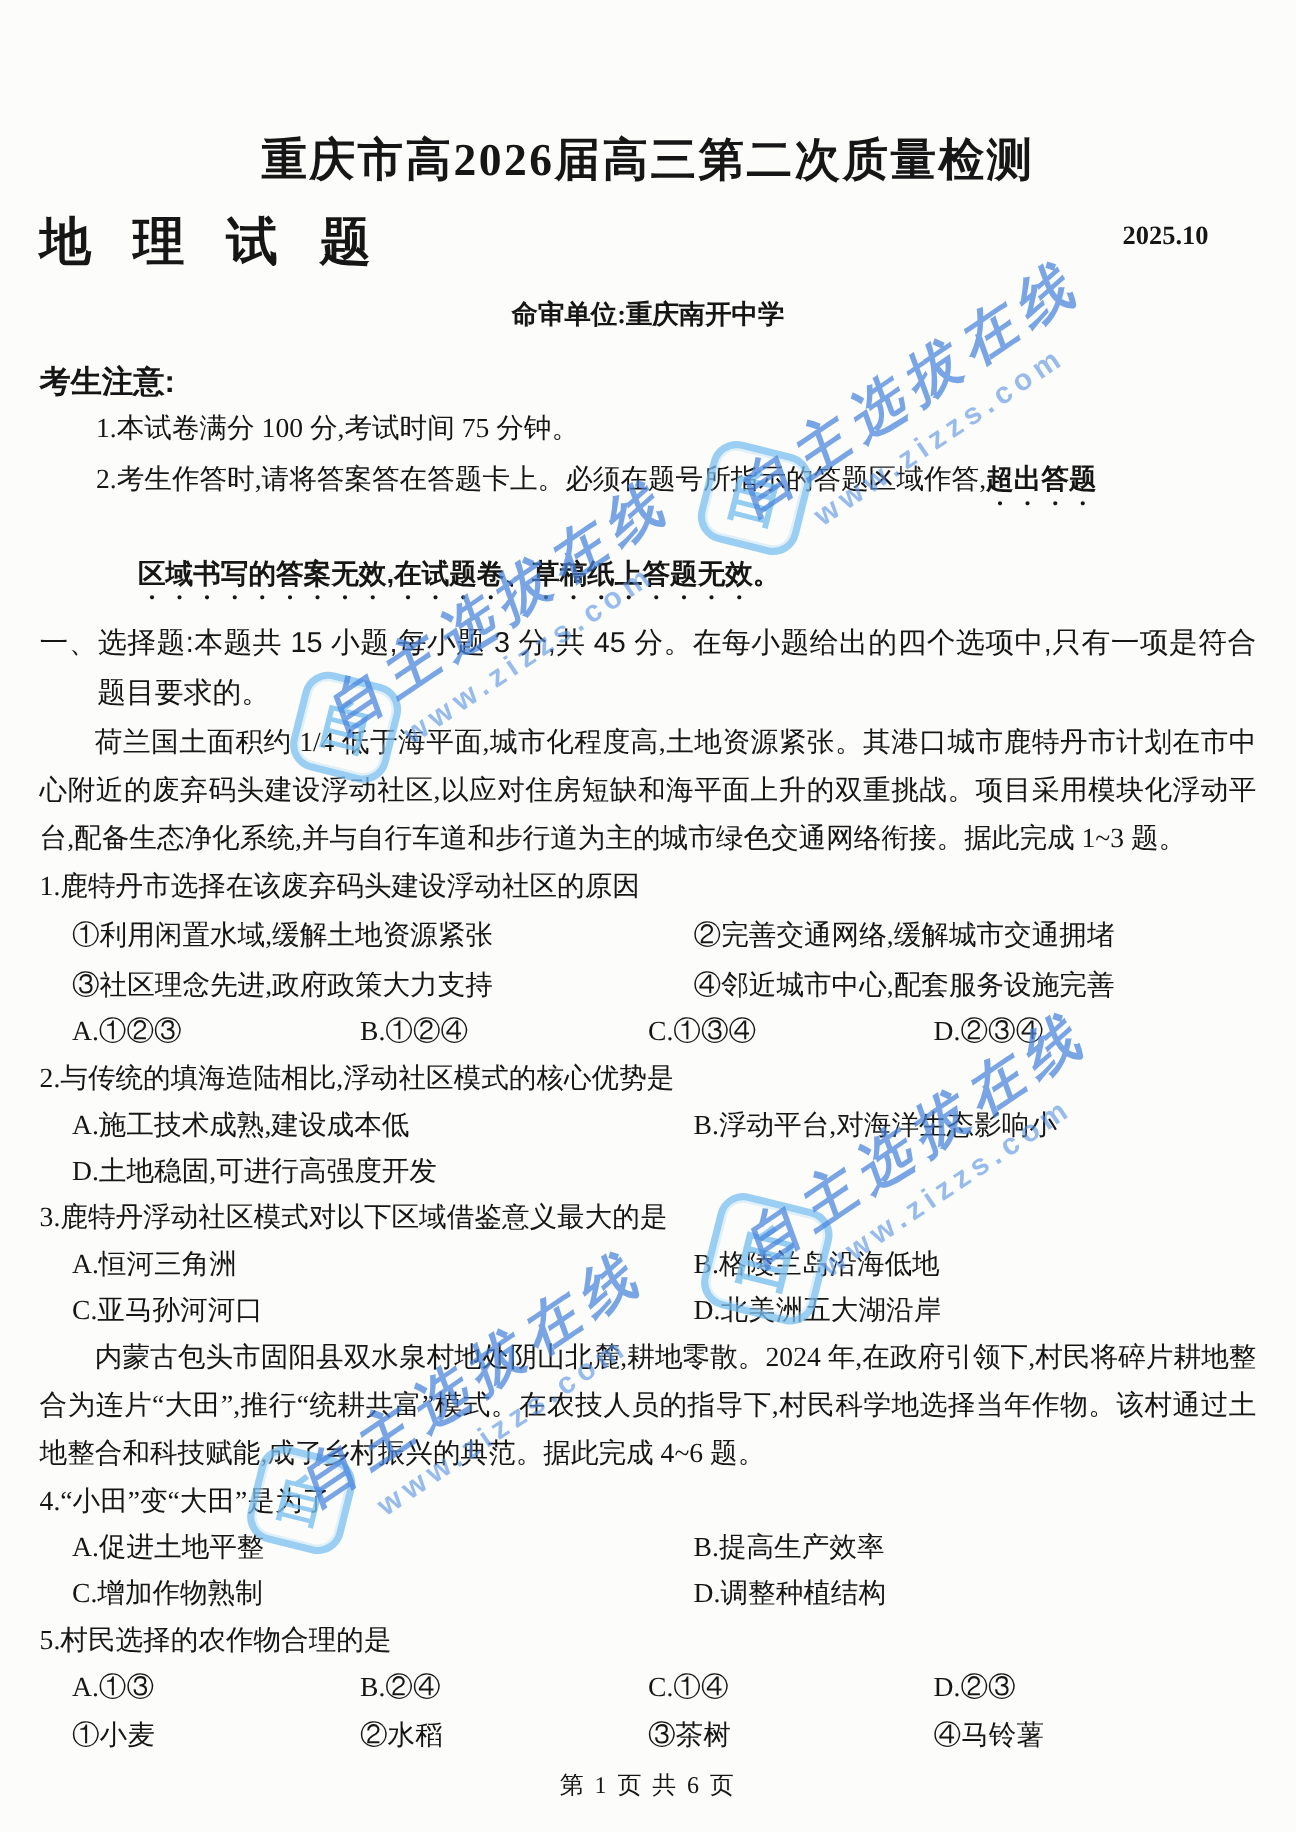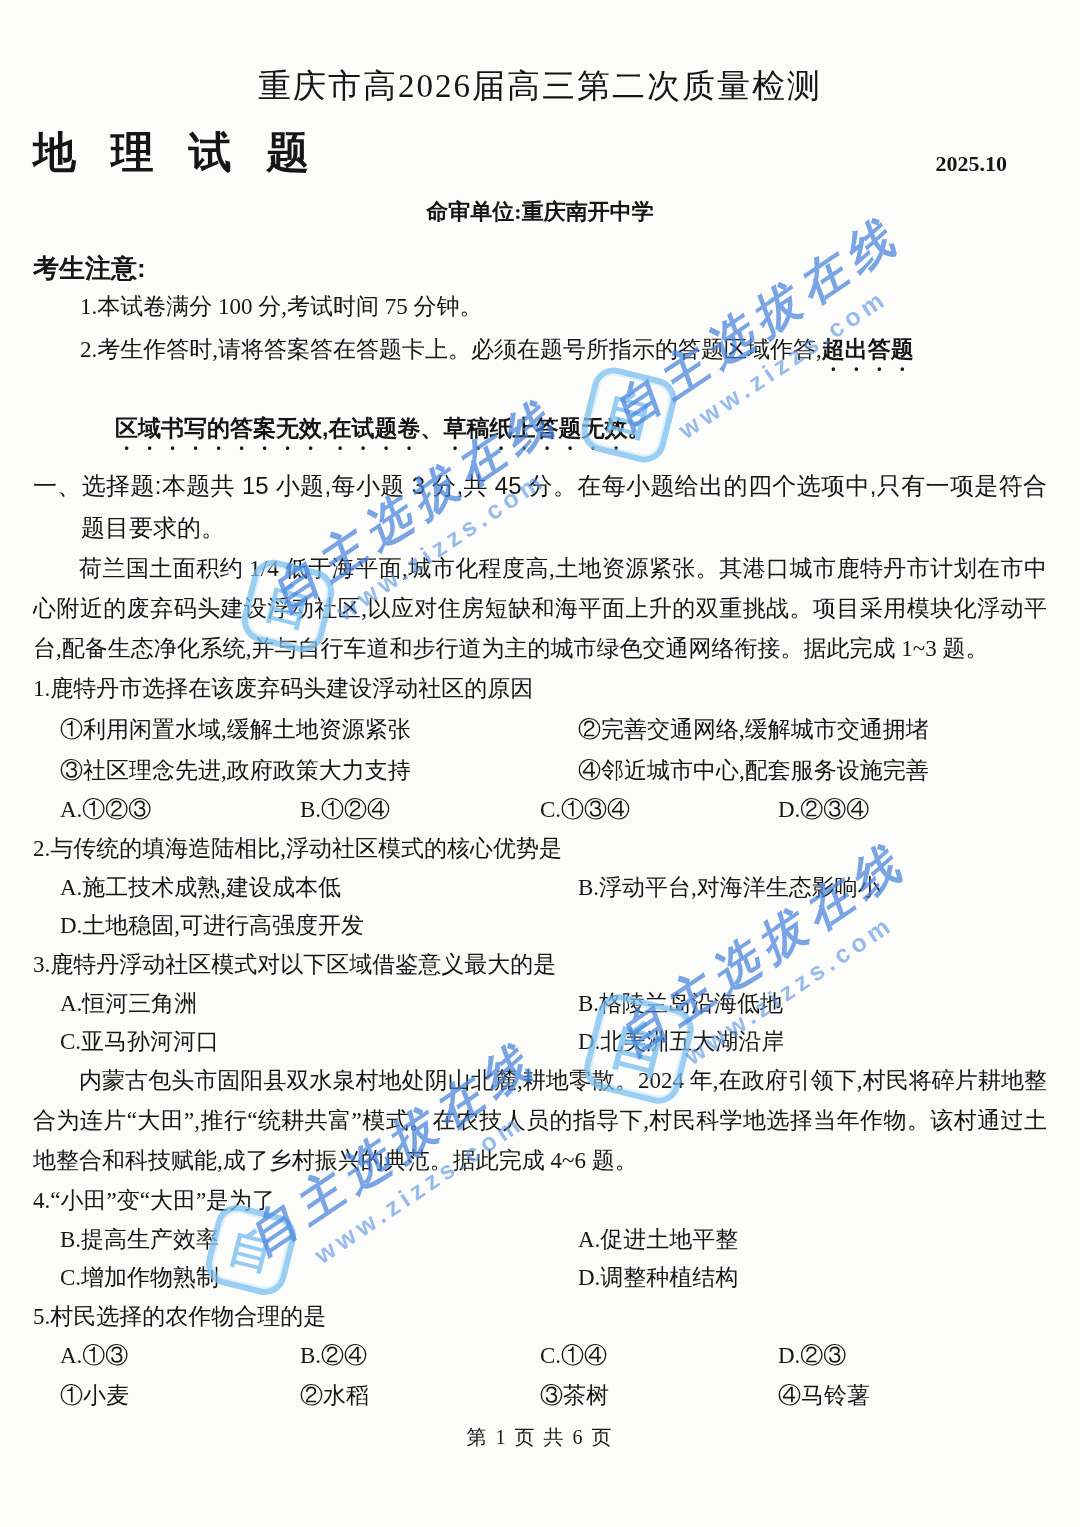--- a/index.html
+++ b/index.html
@@ -10,34 +10,34 @@
     background:#fcfcfa;
     overflow:hidden;
     color:#161616;
     font-family:"Liberation Serif","DejaVu Serif",serif;
     font-size:23px;
   }
   .content{position:relative;z-index:1;padding:0 33px;}
 
   
   .exam-title{
-    margin-top:64px;
+    margin-top:108px;
     text-align:center;
-    font-size:33px;font-weight:normal;
+    font-size:38px;font-weight:bold;
     letter-spacing:2px;
   }
   .subject-row{position:relative;margin-top:14px;height:60px;}
   .subject-title{
     text-align:left;
     font-size:43px;font-weight:bold;
     letter-spacing:12px;
     line-height:60px;
   }
   .exam-date{
-    position:absolute;right:40px;bottom:6px;
+    position:absolute;right:40px;bottom:24px;
     font-size:22px;font-weight:bold;
     font-family:"Liberation Serif","DejaVu Serif",serif;
   }
   .issuer{
     margin-top:14px;text-align:center;
     font-size:22px;font-weight:bold;
   }
 
   
   .notice-heading{
@@ -220,22 +220,22 @@
     </div>
     <div class="opt-grid-2">
       <span>C.亚马孙河河口</span>
       <span>D.北美洲五大湖沿岸</span>
     </div>
 
     <div class="passage">内蒙古包头市固阳县双水泉村地处阴山北麓,耕地零散。2024 年,在政府引领下,村民将碎片耕地整合为连片“大田”,推行“统耕共富”模式。在农技人员的指导下,村民科学地选择当年作物。该村通过土地整合和科技赋能,成了乡村振兴的典范。据此完成 4~6 题。</div>
 
     <div class="stem">4.“小田”变“大田”是为了</div>
     <div class="opt-grid-2">
+      <span>A.促进土地平整</span>
       <span>B.提高生产效率</span>
-      <span>A.促进土地平整</span>
     </div>
     <div class="opt-grid-2">
       <span>C.增加作物熟制</span>
       <span>D.调整种植结构</span>
     </div>
 
     <div class="stem">5.村民选择的农作物合理的是</div>
     <div class="opt-grid-4">
       <span>A.①③</span>
       <span>B.②④</span>

